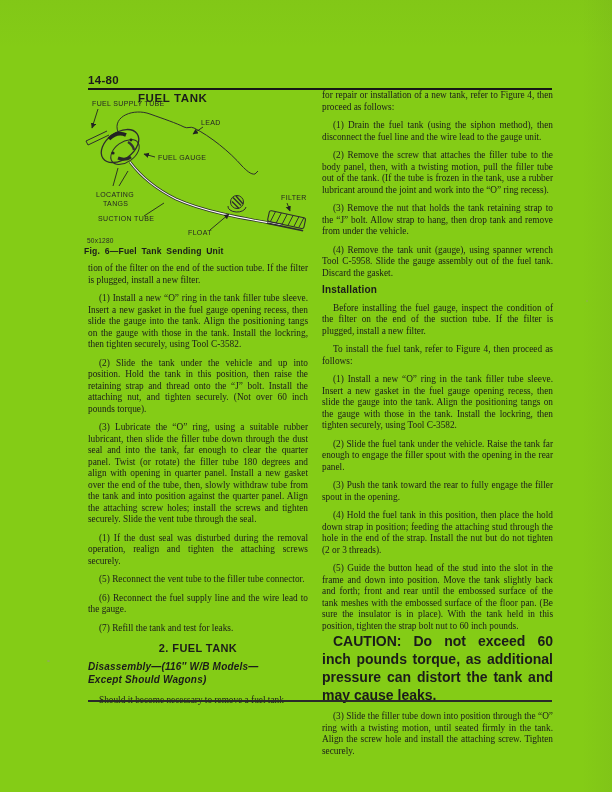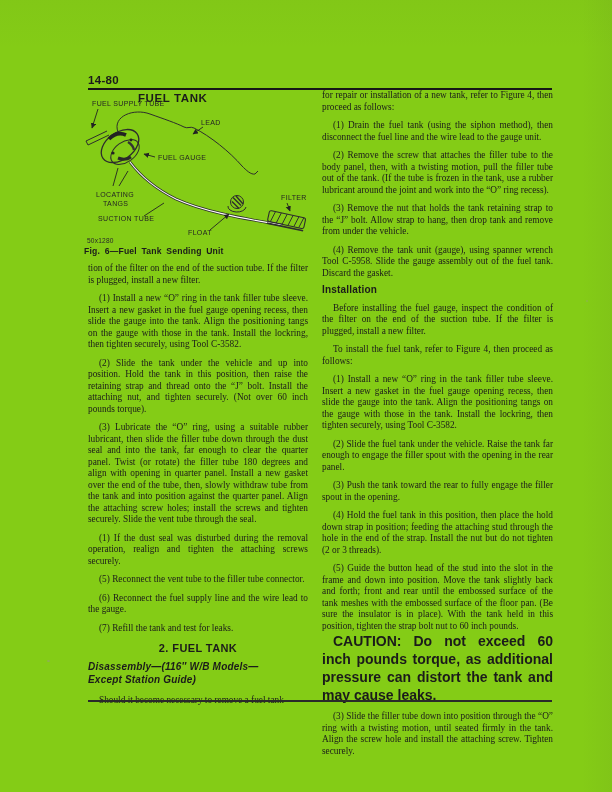--- a/index.html
+++ b/index.html
@@ -127,21 +127,21 @@
     <p class="step">(1) Install a new “O” ring in the tank filler tube sleeve. Insert a new gasket in the fuel gauge opening recess, then slide the gauge into the tank. Align the positioning tangs on the gauge with those in the tank. Install the lockring, then tighten securely, using Tool C-3582.</p>
     <p class="step">(2) Slide the tank under the vehicle and up into position. Hold the tank in this position, then raise the retaining strap and thread onto the “J” bolt. Install the attaching nut, and tighten securely. (Not over 60 inch pounds torque).</p>
     <p class="step">(3) Lubricate the “O” ring, using a suitable rubber lubricant, then slide the filler tube down through the dust seal and into the tank, far enough to clear the quarter panel. Twist (or rotate) the filler tube 180 degrees and align with opening in quarter panel. Install a new gasket over the end of the tube, then, slowly withdraw tube from the tank and into position against the quarter panel. Align the attaching screw holes; install the screws and tighten securely. Slide the vent tube through the seal.</p>
     <p class="step">(1) If the dust seal was disturbed during the removal operation, realign and tighten the attaching screws securely.</p>
     <p class="step">(5) Reconnect the vent tube to the filler tube connector.</p>
     <p class="step">(6) Reconnect the fuel supply line and the wire lead to the gauge.</p>
     <p class="step">(7) Refill the tank and test for leaks.</p>
     <div class="sec-head">2. FUEL TANK</div>
     <div class="sub-head">
       <span>Disassembly—(116″ W/B Models—</span><br>
-      <span>Except Station Guide)</span>
+      <span>Except Should Wagons)</span>
     </div>
     <p class="step">Should it become necessary to remove a fuel tank</p>
   </div>
 
   <div class="col col-right">
     <p class="cont">for repair or installation of a new tank, refer to Figure 4, then proceed as follows:</p>
     <p class="step">(1) Drain the fuel tank (using the siphon method), then disconnect the fuel line and the wire lead to the gauge unit.</p>
     <p class="step">(2) Remove the screw that attaches the filler tube to the body panel, then, with a twisting motion, pull the filler tube out of the tank. (If the tube is frozen in the tank, use a rubber lubricant around the joint and work into the “O” ring recess).</p>
     <p class="step">(3) Remove the nut that holds the tank retaining strap to the “J” bolt. Allow strap to hang, then drop tank and remove from under the vehicle.</p>
     <p class="step">(4) Remove the tank unit (gauge), using spanner wrench Tool C-5958. Slide the gauge assembly out of the fuel tank. Discard the gasket.</p>

